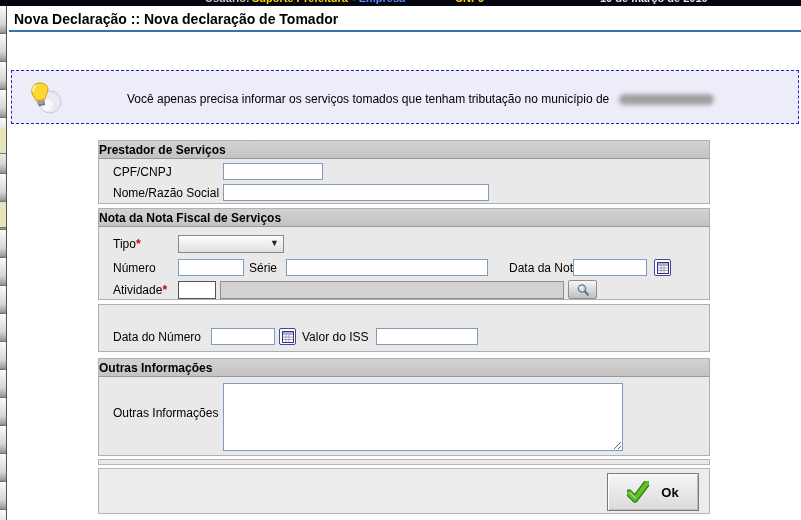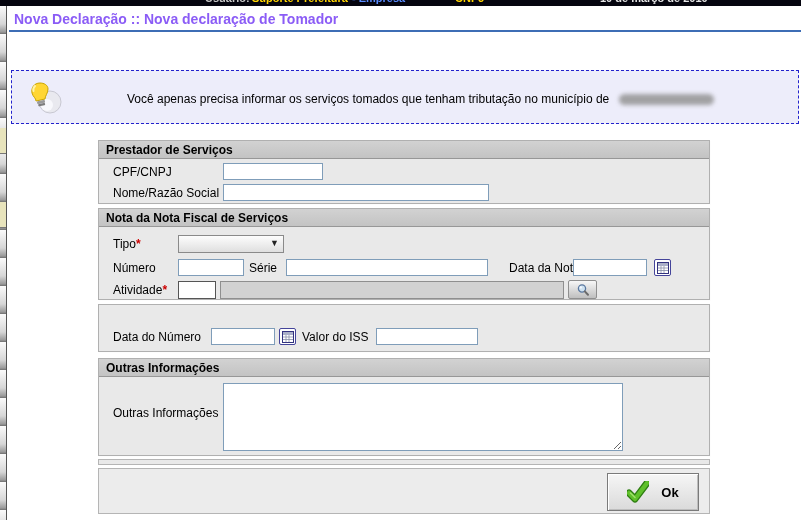--- a/index.html
+++ b/index.html
@@ -19,37 +19,37 @@
 
   
   .left-strip { position:absolute; left:0; top:6px; width:7px; height:514px;
                 background:repeating-linear-gradient(to bottom,
                   #fbfbfb 0px, #d6d6d6 18px, #9a9a9a 26px, #6e6e6e 28px);
                 border-right:1px solid #555; }
   .left-strip .beige1 { position:absolute; left:0; top:122px; width:6px; height:26px; background:#e8e4bc; border-bottom:1px solid #777; }
   .left-strip .beige2 { position:absolute; left:0; top:196px; width:6px; height:26px; background:#e8e4bc; border-bottom:1px solid #777; }
 
   
-  .page-title { position:absolute; left:14px; top:11px; font-size:14px; font-weight:bold; color:#8b5cf6; }
+  .page-title { position:absolute; left:14px; top:11px; font-size:14px; font-weight:bold; color:#000000; }
   .title-rule { position:absolute; left:9px; top:30px; width:792px; height:2px; background:#3d6db5; }
   .intro { position:absolute; left:12px; top:43px; font-size:13px; }
 
   
   .notice { position:absolute; left:11px; top:70px; width:788px; height:54px;
             background:#ededfa; border:1px dashed #2222cc; }
   .bulb { position:absolute; left:16px; top:9px; width:36px; height:36px; }
   .notice-text { position:absolute; left:75px; top:21px; font-size:12px;margin-left:40px; }
   .redacted { display:inline-block; width:95px; height:11px; margin-left:6px; vertical-align:middle;
               background:#949494; border-radius:6px; filter:blur(2px); opacity:.85; }
 
   
   .section { position:absolute; left:98px; width:612px; background:#e9e9e9;
              border:1px solid #b0b0b0; box-shadow:-1px -1px 0 #fff, 1px 1px 0 #fdfdfd; }
   .sec-h { height:18px; line-height:18px; background:linear-gradient(#d2d2d2,#c3c3c3);
-           border-bottom:1px solid #979797; font-weight:bold; font-size:12px; padding-left:7px; }
+           border-bottom:1px solid #979797; font-weight:bold; font-size:12px; }
   .s1 { top:140px; height:64px; }
   .s2 { top:208px; height:92px; }
   .s3 { top:304px; height:48px; }
   .s4 { top:358px; height:98px; }
   .fld-label { position:absolute; font-size:12px; line-height:17px; white-space:nowrap; }
   .req { color:#cc0000; font-weight:bold; }
   input[type=text] { position:absolute; height:17px; border:1px solid #7f9db9; background:#fff;
                      font-family:"Liberation Sans",sans-serif; font-size:12px; padding:0 2px; }
   textarea { position:absolute; border:1px solid #7f9db9; background:#fff;
              font-family:"Liberation Sans",sans-serif; font-size:12px; }

